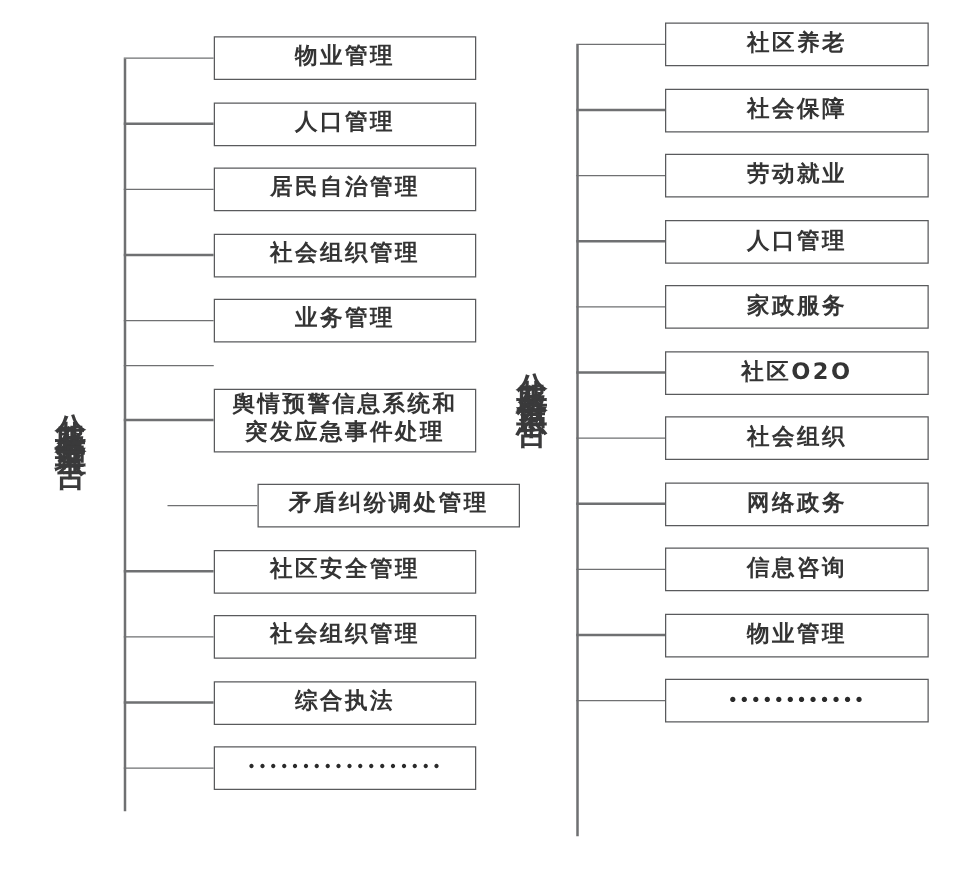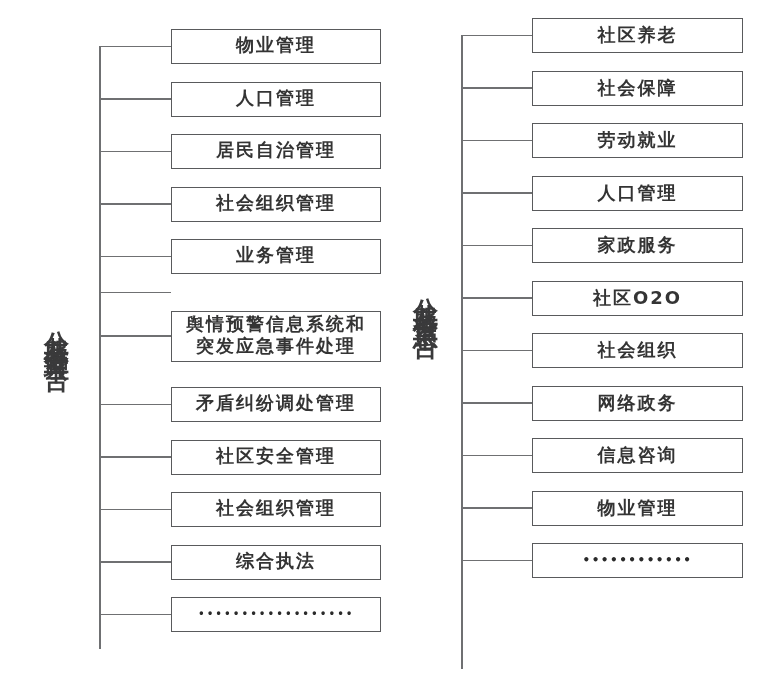--- a/index.html
+++ b/index.html
@@ -51,21 +51,21 @@
 
   .rows {
     display: flex;
     flex-direction: column;
     gap: 17.5px;
   }
   .platform-left  .rows { padding-left: 83px; }
   .platform-right .rows { padding-left: 70px; justify-content: center; }
 
   
-  .platform-left  .row:nth-child(8)  { margin-top: 8px; }
+  .platform-left  .row:nth-child(8)  { margin-top: 8px; padding-left: 35px; }
   .platform-right .row:nth-child(13) { margin-top: 3px; }
 
   .row {
     display: flex;
     align-items: center;
   }
   .branch {
     flex: none;
     width: 72px;
     height: 1.5px;

